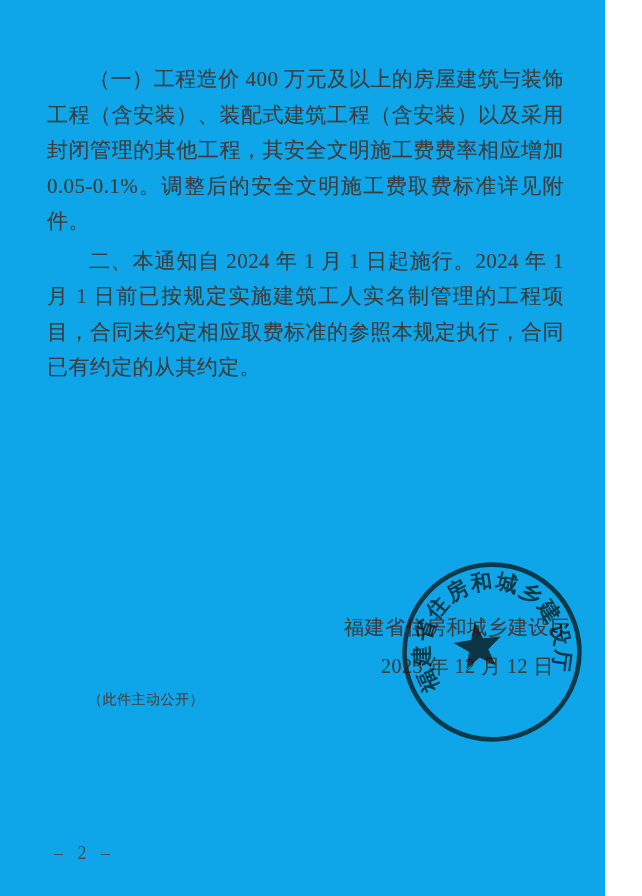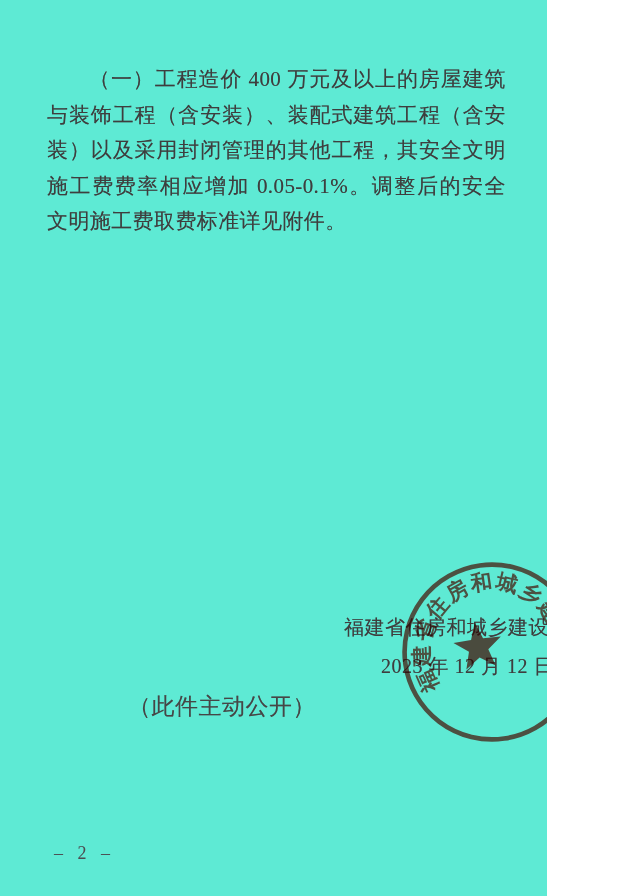--- a/index.html
+++ b/index.html
@@ -2,23 +2,23 @@
 <html><head>
 <meta charset="utf-8">
 <style>
   html, body {
     margin: 0;
     padding: 0;
     background: #ffffff;
   }
   .page {
     position: relative;
-    width: 547px;
+    width: 605px;
     height: 896px;
-    background: #5eead4;
+    background: #0ea5e9;
     overflow: hidden;
     font-family: "Liberation Serif", "DejaVu Serif", serif;
     color: #3e3e3e;
     text-decoration: underline;
   }
   
   .doc-body {
     position: absolute;
     left: 47px;
     right: 41px;
@@ -56,26 +56,25 @@
     font-size: 20px;
     letter-spacing: 0.5px;
     color: #3e3e3e;
     white-space: nowrap;
     text-shadow: 0 0 0.6px rgba(70,70,70,0.55);
   }
   .disclosure-note {
     position: absolute;
     left: 88px;
     top: 691px;
-    font-size: 23px;
+    font-size: 14px;
     letter-spacing: 0.5px;
     color: #464646;
     white-space: nowrap;
     text-shadow: 0 0 0.6px rgba(70,70,70,0.5);
-    margin-left: 40px;
   }
   .page-number {
     position: absolute;
     left: 54px;
     top: 843px;
     font-size: 18px;
     letter-spacing: 5px;
     color: #4c4c50;
   }
   
@@ -105,20 +104,21 @@
     fill: #c0332a;
   }
 </style>
 </head>
 <body>
 
 <div class="page">
 
   <div class="doc-body">
     <p>（一）工程造价 400 万元及以上的房屋建筑与装饰工程（含安装）、装配式建筑工程（含安装）以及采用封闭管理的其他工程，其安全文明施工费费率相应增加 0.05-0.1%。调整后的安全文明施工费取费标准详见附件。</p>
+    <p>二、本通知自 2024 年 1 月 1 日起施行。2024 年 1 月 1 日前已按规定实施建筑工人实名制管理的工程项目，合同未约定相应取费标准的参照本规定执行，合同已有约定的从其约定。</p>
   </div>
 
   <div class="sig-agency">福建省住房和城乡建设厅</div>
 
   <div class="sig-date">2023 年 12 月 12 日</div>
 
   <div class="disclosure-note">（此件主动公开）</div>
 
   <div class="page-number">– 2 –</div>
 

